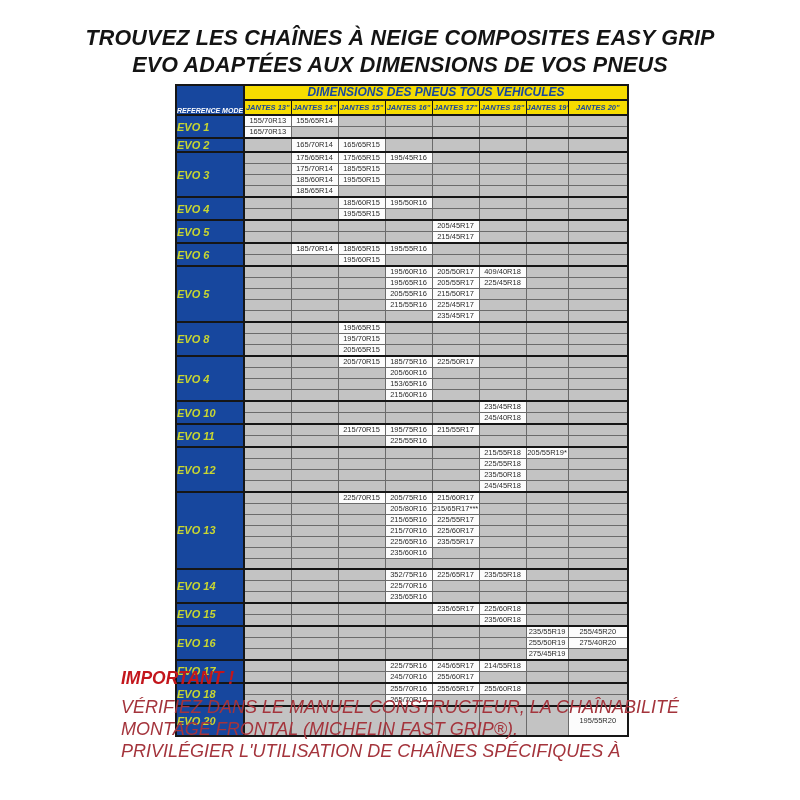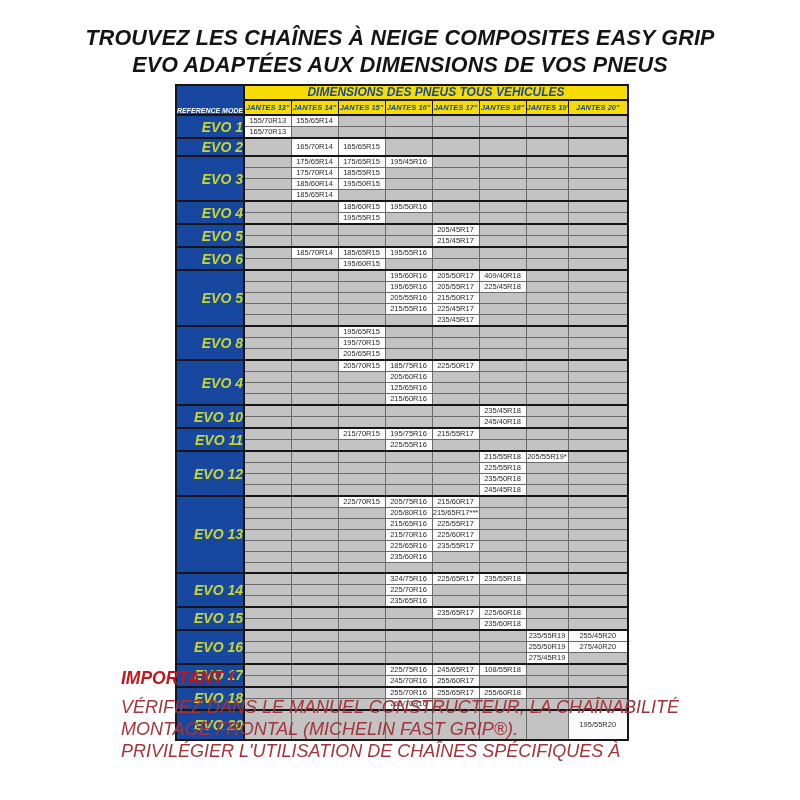--- a/index.html
+++ b/index.html
@@ -17,21 +17,21 @@
   .banner-cell { background:#f6dc00; color:#17479e; font-weight:bold; font-style:italic;
            font-size:12px; text-align:center; height:13px; line-height:13px;
            border:2px solid #161616; }
   .jantes-cell { background:#f6dc00; color:#17479e; font-weight:bold; font-style:italic;
            font-size:7.5px; text-align:center; height:13px; line-height:13px;
            border:1px solid #161616; border-bottom:2px solid #161616; }
   .ref-cell { background:#17479e; color:#ffffff; font-weight:bold; font-style:italic;
            font-size:7px; text-align:center; vertical-align:bottom; padding-bottom:3px;
            border:2px solid #161616; }
   .model-cell { background:#17479e; color:#c8d631; font-weight:bold; font-style:italic;
-           font-size:14px; text-align:right; vertical-align:middle;
+           font-size:11px; text-align:left; vertical-align:middle;
            border:1px solid #123a7e; border-right:2px solid #161616; border-left:2px solid #161616; }
   .size-cell { height:10px; line-height:10px; font-size:7.5px; text-align:center;
            color:#2d2d2d; border:1px solid #6b6b6b; }
   .size-cell.empty  { background:#c3c3c3; }
   .size-cell.filled { background:#fcfcfc; }
   tr.group-start td { border-top:2px solid #161616; }
   tr.tall-row .size-cell { height:28px; line-height:28px; }
 
   .footer { position:absolute; left:121px; top:667px; font-style:italic;
            font-size:18px; line-height:22px; color:#a4343c; }
@@ -312,21 +312,21 @@
           <td class="size-cell filled">205/60R16</td>
           <td class="size-cell empty"></td>
           <td class="size-cell empty"></td>
           <td class="size-cell empty"></td>
           <td class="size-cell empty"></td>
         </tr>
         <tr>
           <td class="size-cell empty"></td>
           <td class="size-cell empty"></td>
           <td class="size-cell empty"></td>
-          <td class="size-cell filled">125/65R16</td>
+          <td class="size-cell filled">153/65R16</td>
           <td class="size-cell empty"></td>
           <td class="size-cell empty"></td>
           <td class="size-cell empty"></td>
           <td class="size-cell empty"></td>
         </tr>
         <tr>
           <td class="size-cell empty"></td>
           <td class="size-cell empty"></td>
           <td class="size-cell empty"></td>
           <td class="size-cell filled">215/60R16</td>
@@ -487,21 +487,21 @@
           <td class="size-cell empty"></td>
           <td class="size-cell empty"></td>
           <td class="size-cell empty"></td>
           <td class="size-cell empty"></td>
         </tr>
         <tr class="group-start">
           <td class="model-cell" rowspan="3">EVO 14</td>
           <td class="size-cell empty"></td>
           <td class="size-cell empty"></td>
           <td class="size-cell empty"></td>
-          <td class="size-cell filled">324/75R16</td>
+          <td class="size-cell filled">352/75R16</td>
           <td class="size-cell filled">225/65R17</td>
           <td class="size-cell filled">235/55R18</td>
           <td class="size-cell empty"></td>
           <td class="size-cell empty"></td>
         </tr>
         <tr>
           <td class="size-cell empty"></td>
           <td class="size-cell empty"></td>
           <td class="size-cell empty"></td>
           <td class="size-cell filled">225/70R16</td>
@@ -572,21 +572,21 @@
           <td class="size-cell filled">275/45R19</td>
           <td class="size-cell empty"></td>
         </tr>
         <tr class="group-start">
           <td class="model-cell" rowspan="2">EVO 17</td>
           <td class="size-cell empty"></td>
           <td class="size-cell empty"></td>
           <td class="size-cell empty"></td>
           <td class="size-cell filled">225/75R16</td>
           <td class="size-cell filled">245/65R17</td>
-          <td class="size-cell filled">108/55R18</td>
+          <td class="size-cell filled">214/55R18</td>
           <td class="size-cell empty"></td>
           <td class="size-cell empty"></td>
         </tr>
         <tr>
           <td class="size-cell empty"></td>
           <td class="size-cell empty"></td>
           <td class="size-cell empty"></td>
           <td class="size-cell filled">245/70R16</td>
           <td class="size-cell filled">255/60R17</td>
           <td class="size-cell empty"></td>

